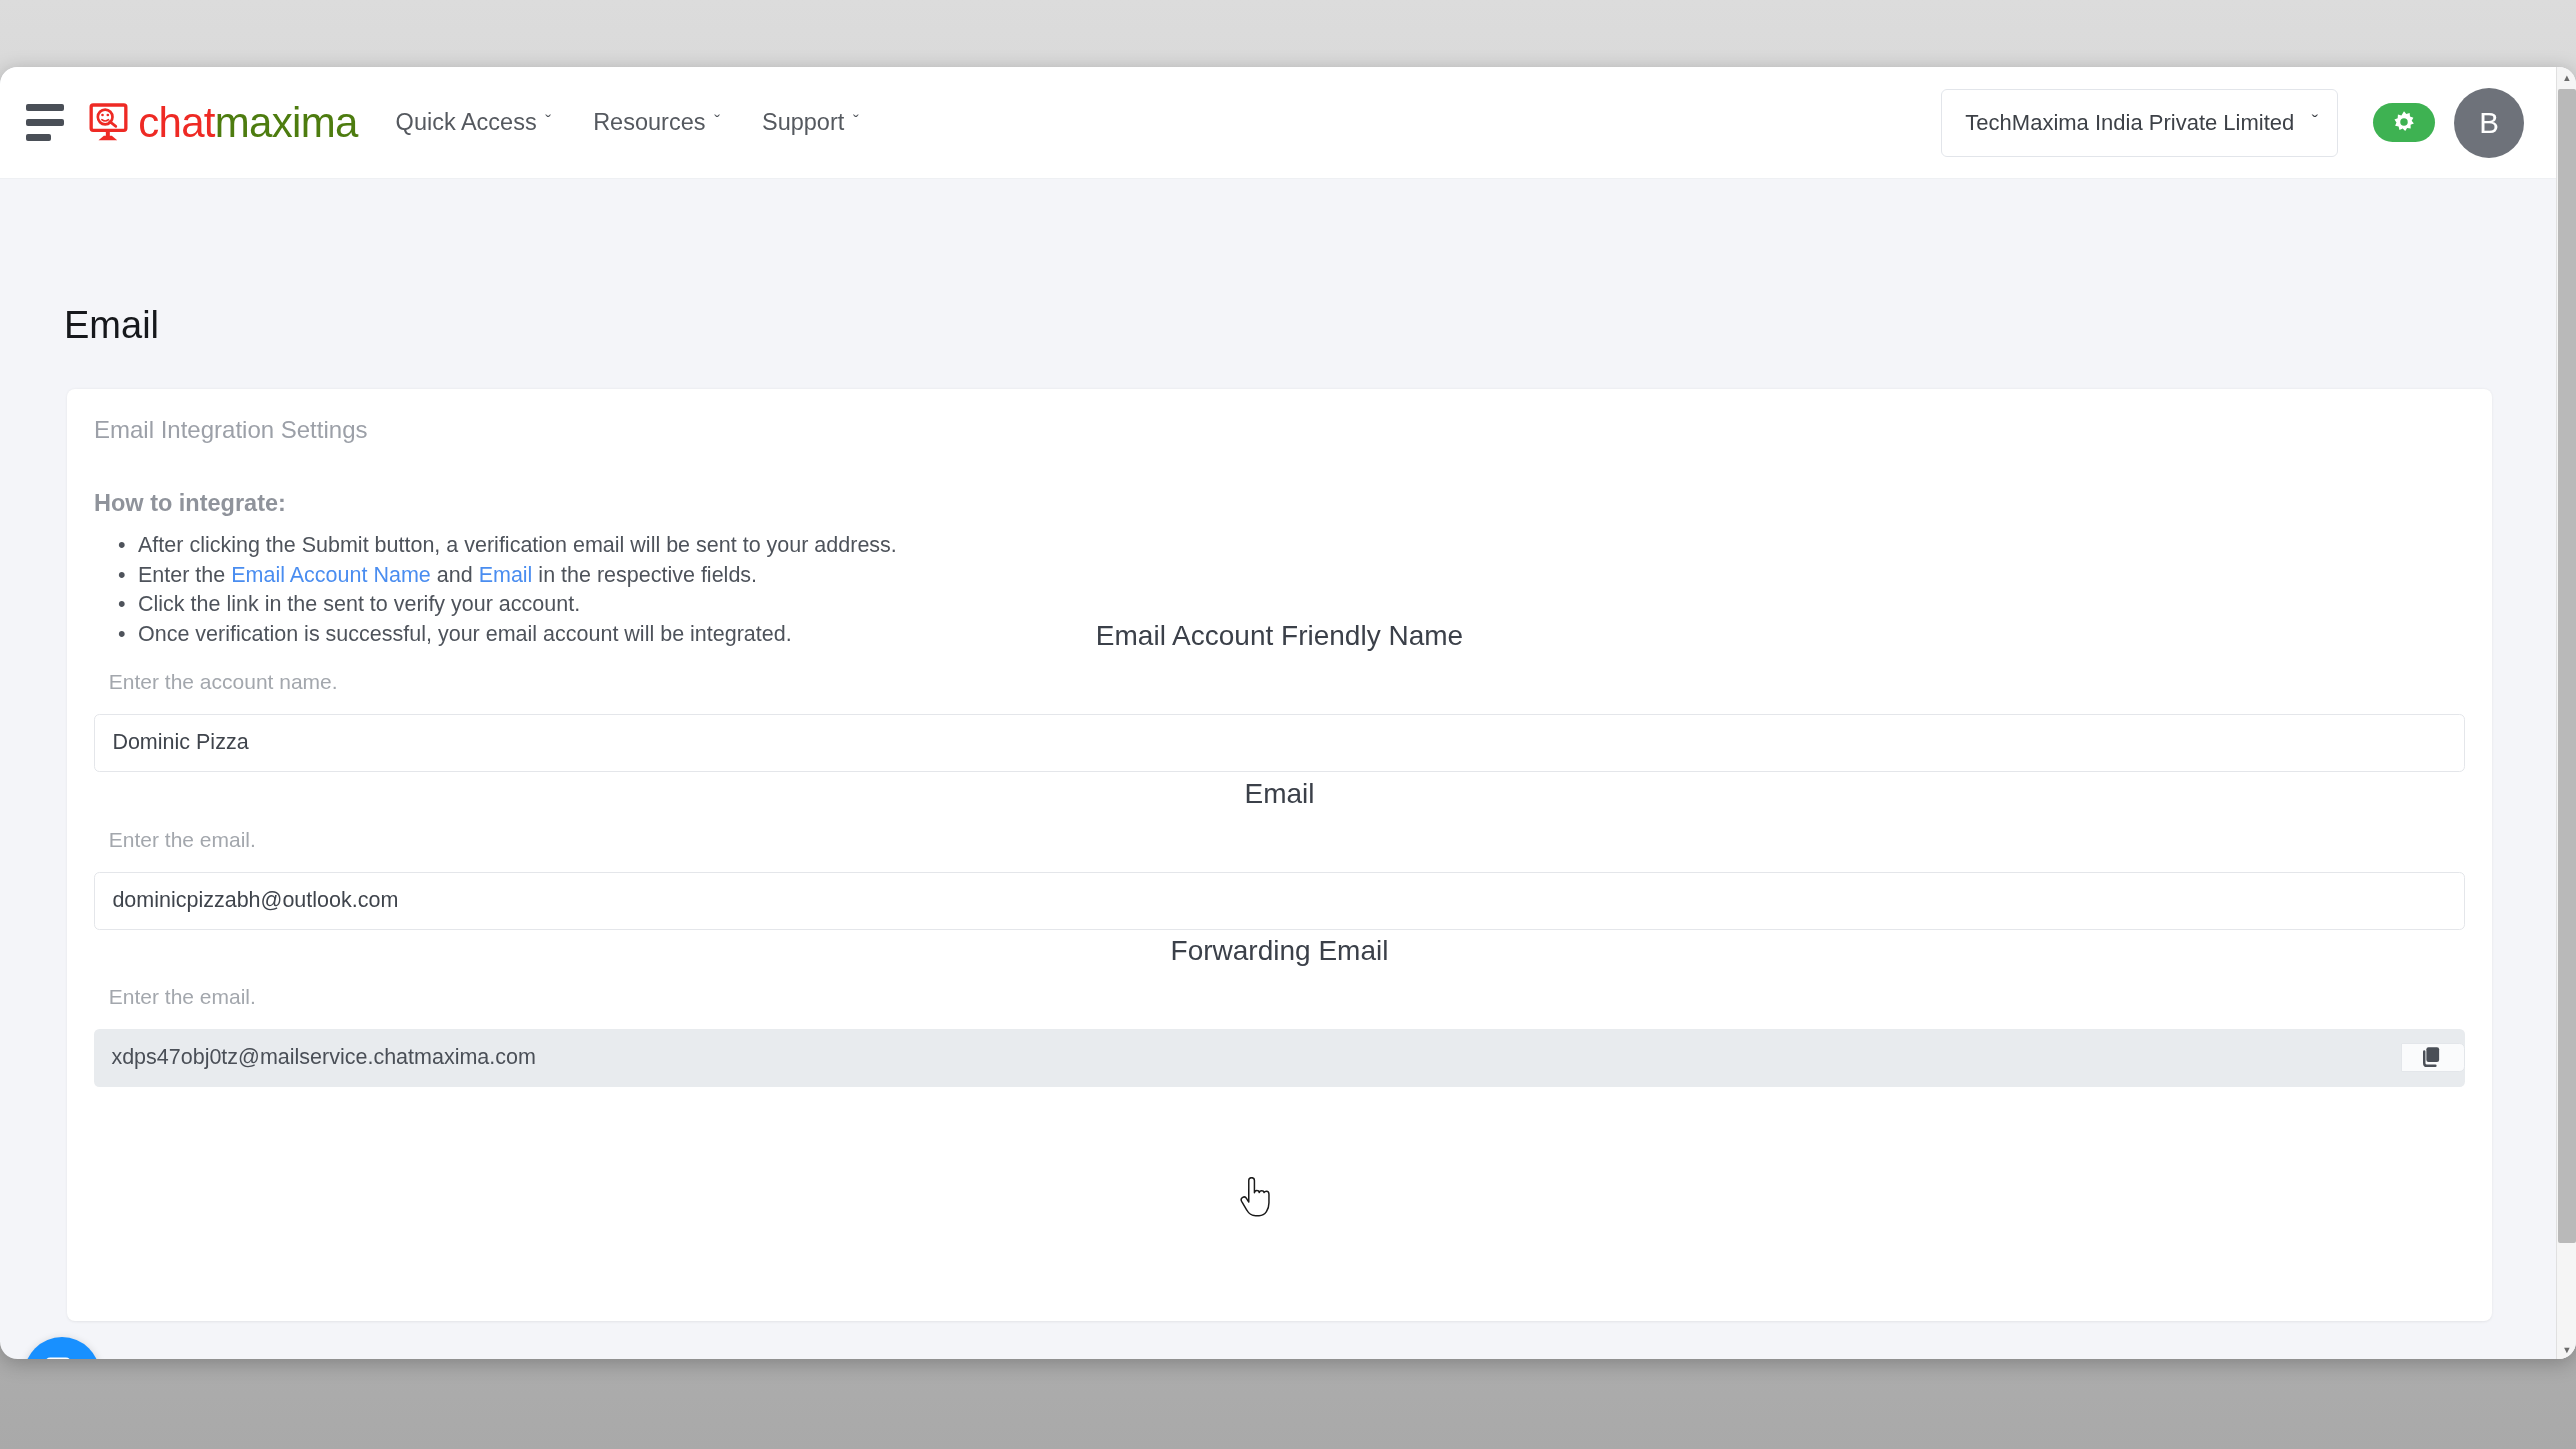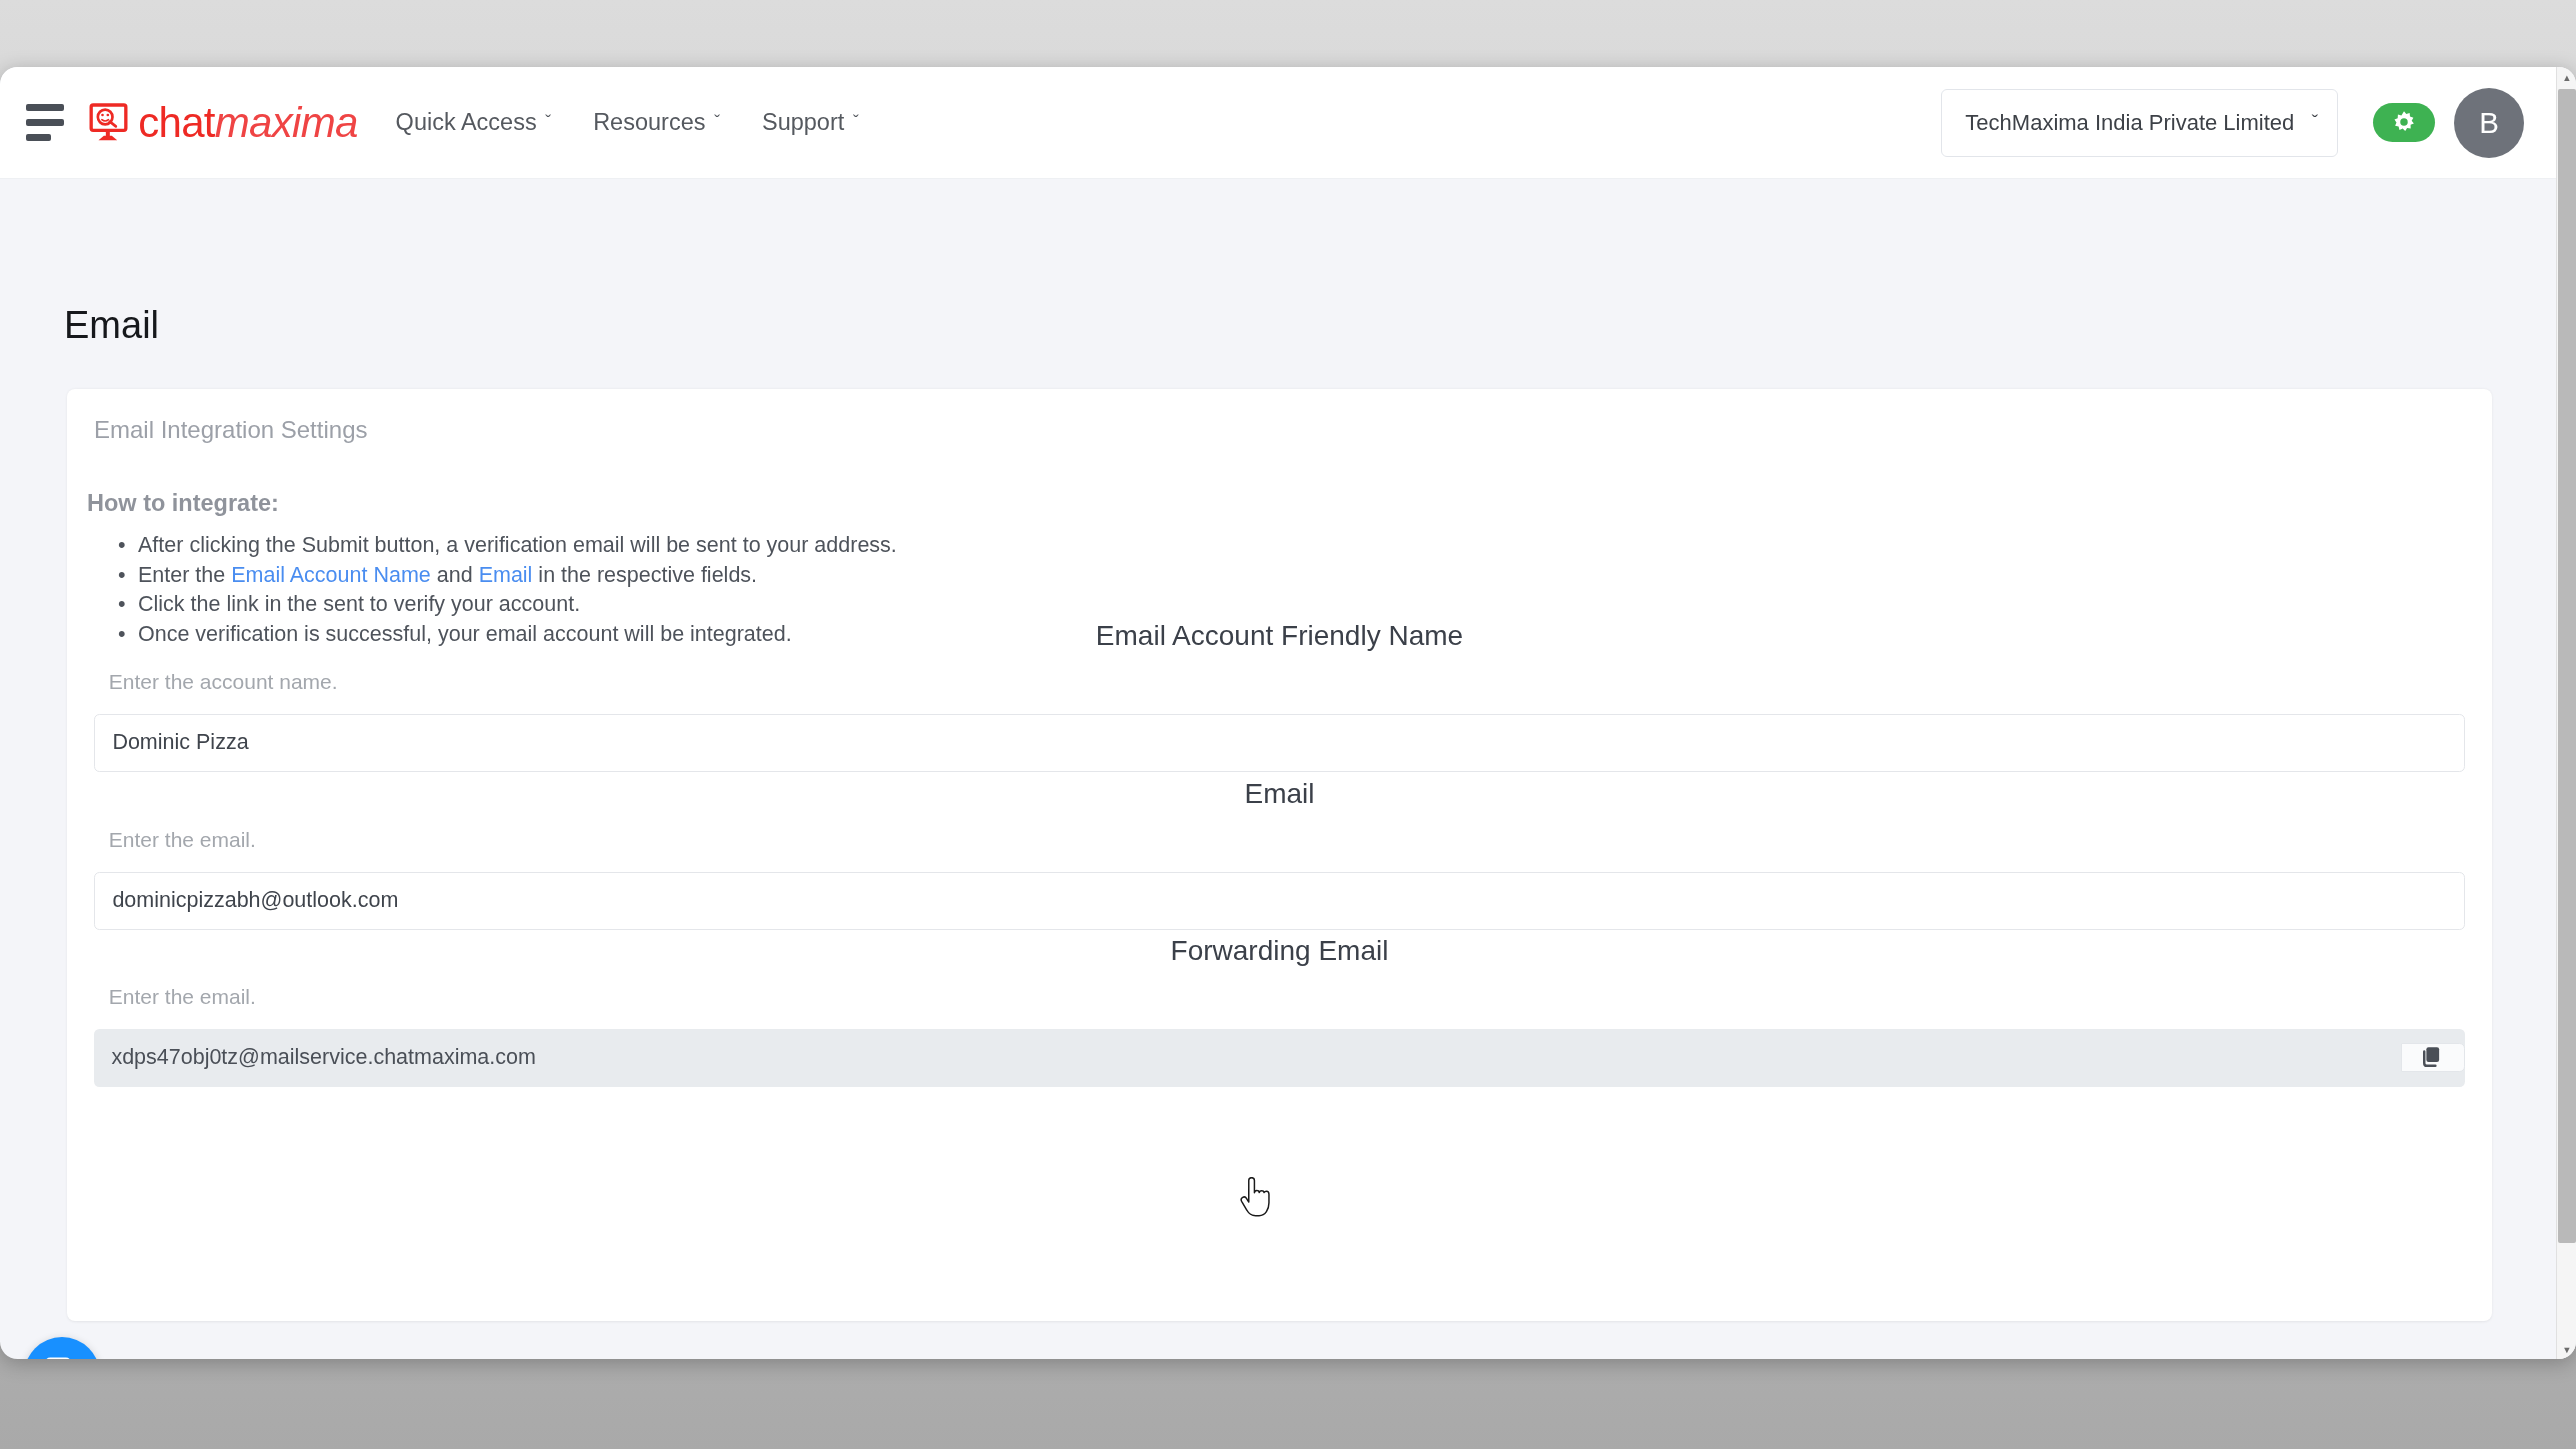--- a/index.html
+++ b/index.html
@@ -71,21 +71,21 @@
   }
   #logo-mark { width: 43px; height: 40px; }
   #logo-text {
     font-size: 42px;
     font-weight: 400;
     letter-spacing: -0.7px;
     line-height: 1;
     white-space: nowrap;
   }
   #logo-text .chat { color: #ee2a24; }
-  #logo-text .maxima { color: #ef4444; font-style: italic; }
+  #logo-text .maxima { color: #4d7c0f; }
 
   
   .nav-item {
     display: flex;
     align-items: center;
     gap: 8.7px;
     font-size: 23.5px;
     color: #55595f;
     margin-right: 42px;
     cursor: pointer;
@@ -175,21 +175,21 @@
     position: absolute;
     left: 27px;
     top: 27px;
     font-size: 24px;
     font-weight: normal;
     color: #9ca0a8;
   }
 
   #how-to-heading {
     position: absolute;
-    left: 20px;
+    left: 27px;
     top: 101px;
     font-size: 23.5px;
     font-weight: bold;
     color: #8f939b;
   }
 
   #how-to-list {
     position: absolute;
     left: 47px;
     top: 142px;

